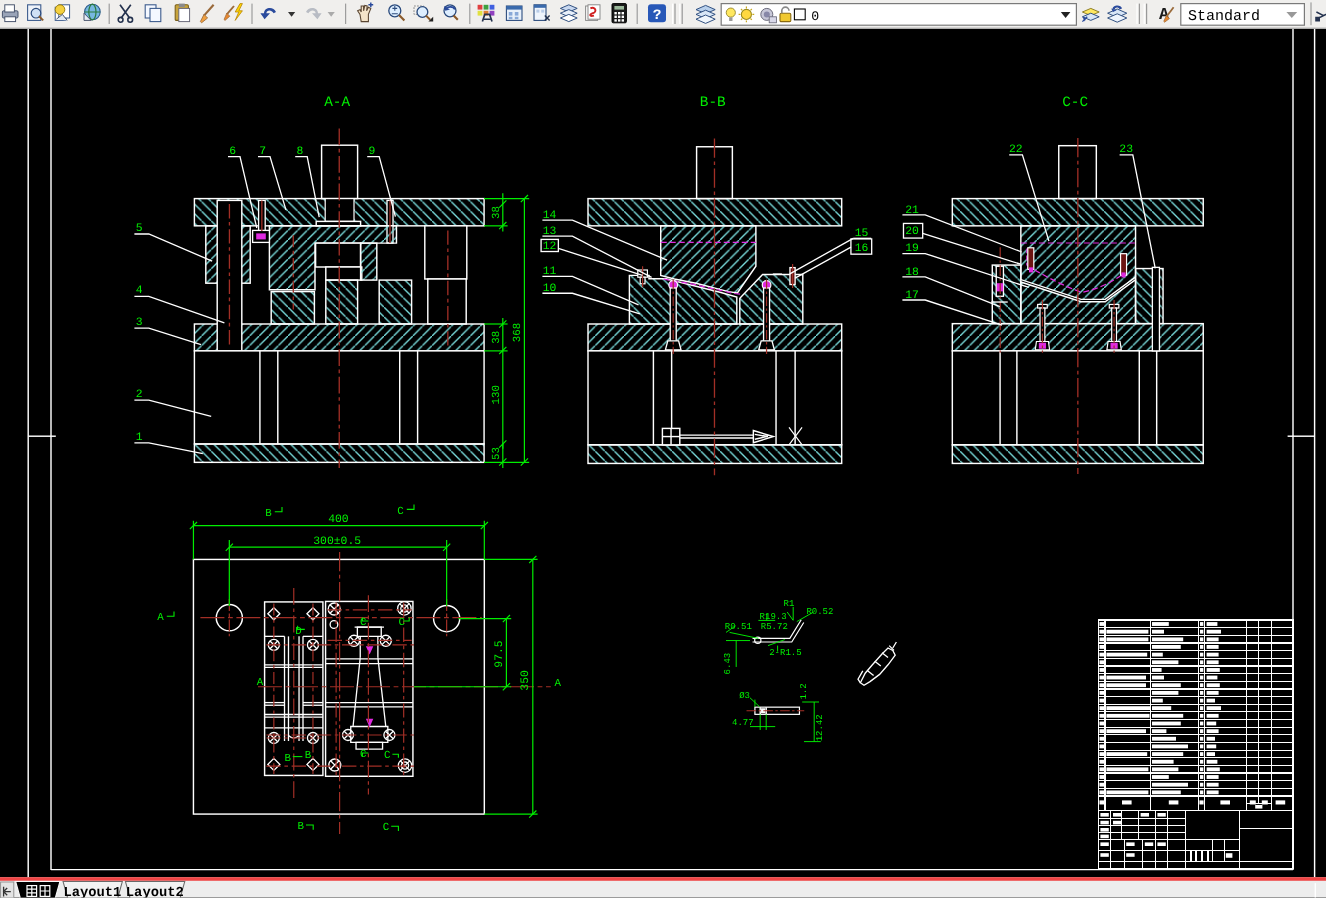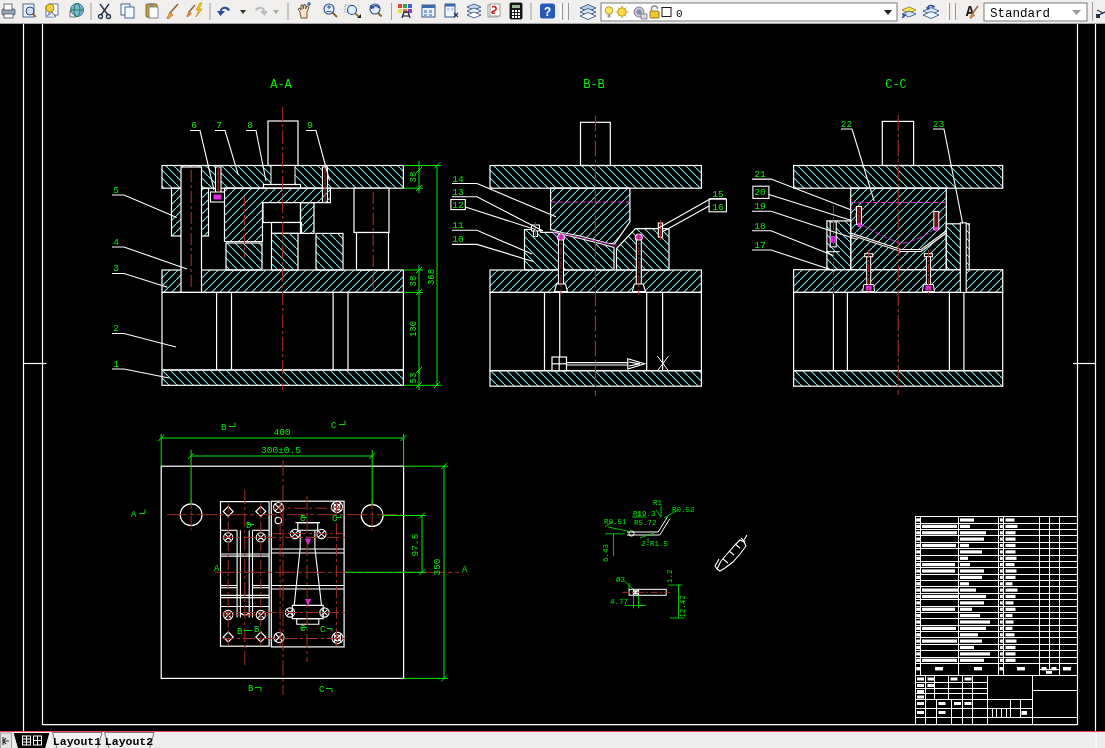--- a/index.html
+++ b/index.html
@@ -1,19 +1,19 @@
 <!DOCTYPE html>
 <html><head><meta charset="utf-8">
 <style>
 *{margin:0;padding:0;box-sizing:border-box}
 html,body{width:1105px;height:748px;background:#000;overflow:hidden;font-family:"Liberation Sans",sans-serif}
 #wrap{position:relative;width:1105px;height:748px}
 svg text{font-family:"Liberation Mono",monospace}
 #toolbar{position:absolute;left:0;top:0;width:1105px;height:24px;background:#f0efed;border-bottom:1px solid #a8a8a8}
-#tabbar{position:absolute;left:0;top:731px;width:1105px;height:17px;background:#ededed;border-top:1px solid #ef4444}
+#tabbar{position:absolute;left:0;top:731px;width:1105px;height:17px;background:#ededed;border-top:3px solid #ef4444}
 </style></head>
 <body>
 <div id="wrap">
 <svg width="1105" height="748" viewBox="0 0 1105 748" style="position:absolute;left:0;top:0">
 <defs>
 <pattern id="hA" width="8" height="8" patternUnits="userSpaceOnUse">
           <path d="M0,8 L8,0" stroke="#7adede" stroke-width="1.1" fill="none"></path>
         </pattern>
 <pattern id="hB" width="8" height="8" patternUnits="userSpaceOnUse">
           <path d="M0,0 L8,8" stroke="#7adede" stroke-width="1.1" fill="none"></path>

